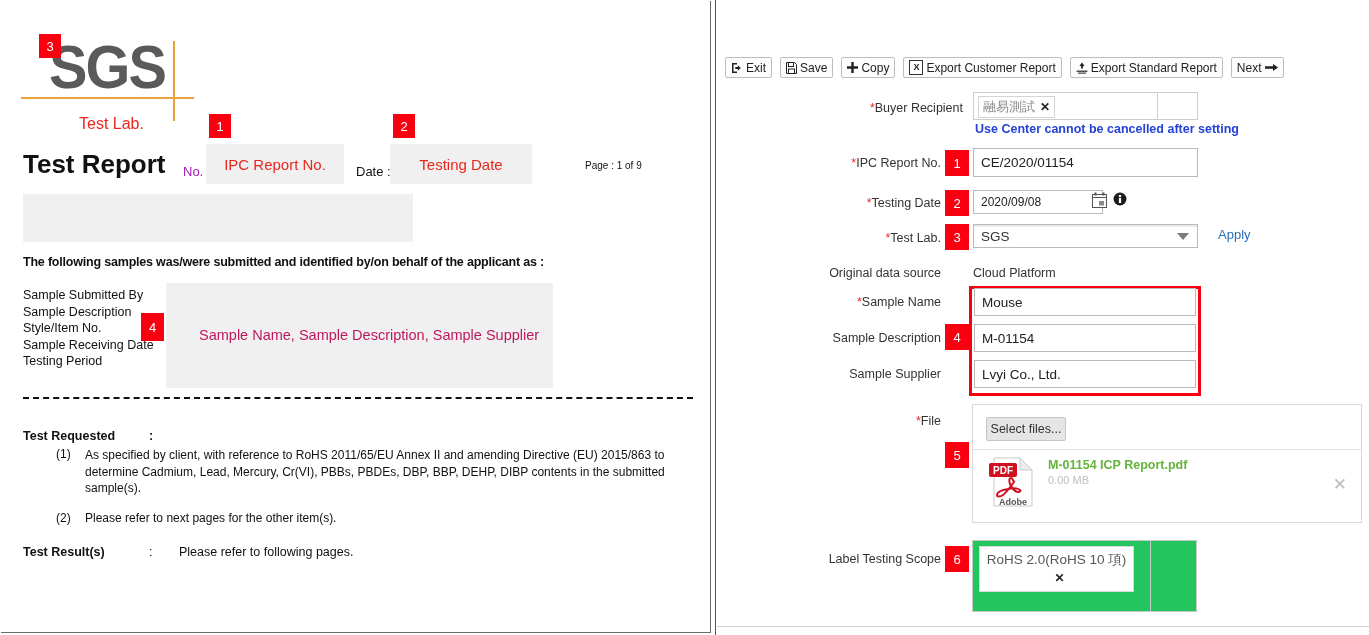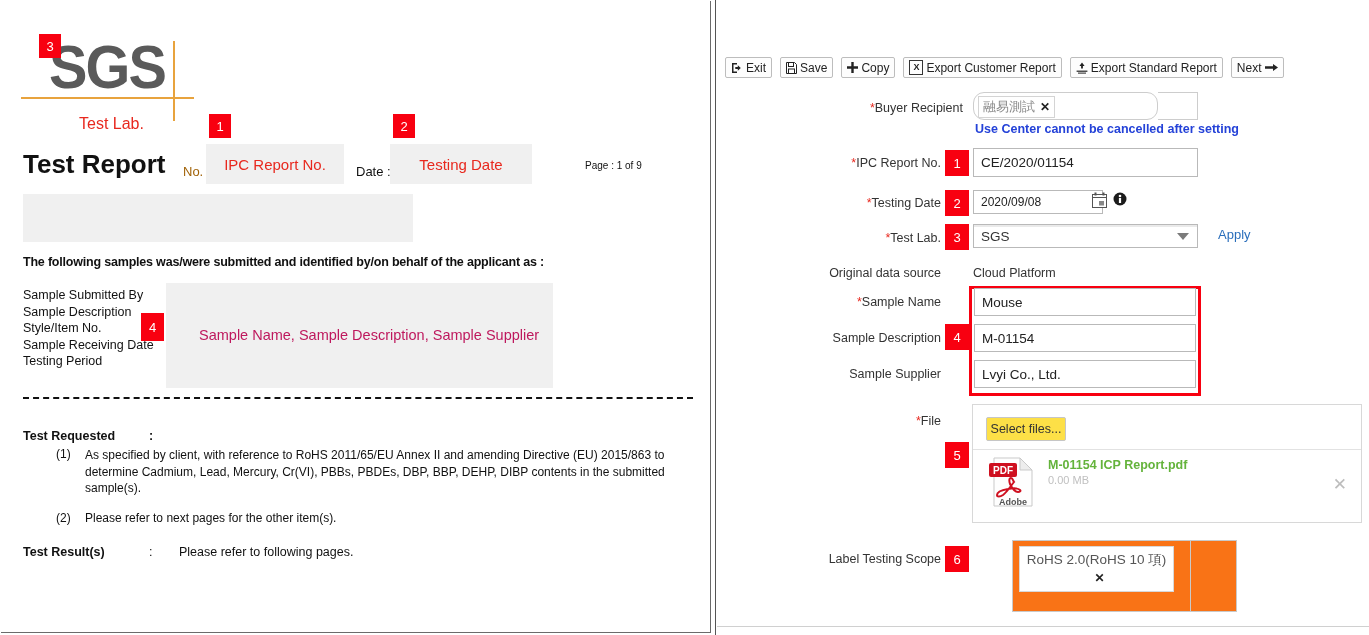--- a/index.html
+++ b/index.html
@@ -48,21 +48,21 @@
   #badge-doc-3{left:38px;top:33px;width:22px;height:24px;}
   #badge-doc-1{left:208px;top:113px;width:22px;height:24px;}
   #badge-doc-2{left:392px;top:113px;width:22px;height:24px;}
   #badge-doc-4{left:140px;top:312px;width:23px;height:28px;}
 
   .doc-title{
     position:absolute;left:22px;top:148px;
     font-size:26px;font-weight:bold;color:#111;
     font-family:"Liberation Sans", sans-serif;
   }
-  .doc-no-lbl{position:absolute;left:182px;top:163px;font-size:13px;color:#a16207;}
+  .doc-no-lbl{position:absolute;left:182px;top:163px;font-size:13px;color:#a21caf;}
   .doc-box-no{
     position:absolute;left:205px;top:143px;width:138px;height:40px;
     background:#f0f0f0;display:flex;align-items:center;justify-content:center;
   }
   .doc-box-no span{color:#e8281e;font-size:15px;}
   .doc-date-lbl{position:absolute;left:355px;top:163px;font-size:13px;color:#111;}
   .doc-box-date{
     position:absolute;left:389px;top:143px;width:142px;height:40px;
     background:#f0f0f0;display:flex;align-items:center;justify-content:center;
   }
@@ -171,32 +171,32 @@
   }
   .plain{font-size:12.5px;color:#333;}
   .redgroup{
     position:absolute;border:3px solid #f80010;box-sizing:border-box;
   }
   .filebox{
     position:absolute;border:1px solid #d8d8d8;box-sizing:border-box;background:#fff;
   }
   .selfiles{
     position:absolute;left:13px;top:12px;width:78px;height:22px;
-    border:1px solid #c6c6c6;background:#fde047;border-radius:2px;
+    border:1px solid #c6c6c6;background:#e5e5e5;border-radius:2px;
     display:flex;align-items:center;justify-content:center;font-size:12.5px;color:#333;
   }
   .filerow{
     position:absolute;left:0;top:44px;width:100%;height:70px;border-top:1px solid #e2e2e2;
   }
   .fname{position:absolute;left:75px;top:8px;font-size:12.5px;color:#64b33b;font-weight:bold;}
   .fsize{position:absolute;left:75px;top:24px;font-size:11px;color:#c0c0c0;}
   .fclose{position:absolute;right:14px;top:24px;font-size:17px;color:#bdbdbd;cursor:pointer;}
   .pdficon{position:absolute;left:13px;top:4px;width:52px;height:56px;}
   .scopebox{
-    position:absolute;border:1px solid #c9c9c9;box-sizing:border-box;background:#f97316;margin-left:40px;
+    position:absolute;border:1px solid #c9c9c9;box-sizing:border-box;background:#22c55e;
   }
   .scopechip{
     position:absolute;left:6px;top:5px;width:155px;min-height:40px;
     border:1px solid #d8d8d8;box-sizing:border-box;background:#fff;
     display:flex;flex-wrap:wrap;align-items:flex-start;justify-content:center;
     padding:3px 6px;font-size:13.5px;color:#555;text-align:center;line-height:19px;
   }
   .scopechip .x{color:#222;font-weight:bold;margin-left:6px;font-size:12px;}
   .scope-right-cell{
     position:absolute;right:0;top:0;bottom:0;width:45px;border-left:1px solid #c9c9c9;
@@ -323,21 +323,21 @@
       </span>
     </div>
   </div>
 
   <div class="frm">
 
     <div class="row" style="top:0px;height:50px;">
       <div class="lbl" style="right:406px;top:9px;">
         <span class="req">*</span><span>Buyer Recipient</span>
       </div>
-      <div class="chipbox" style="position:absolute;left:256px;top:0px;width:185px;height:28px;border-radius:11px;">
+      <div class="chipbox" style="position:absolute;left:256px;top:0px;width:185px;height:28px;">
         <span class="chip">
           <span>融易測試</span>
           <span class="x">✕</span>
         </span>
       </div>
       <div style="position:absolute;left:441px;top:0px;width:40px;height:28px;border:1px solid #cdcdcd;border-left:none;box-sizing:border-box;background:#fff;"></div>
       <div class="hintlink" style="position:absolute;left:258px;top:30px;">Use Center cannot be cancelled after setting</div>
     </div>
 
     <div class="row" style="top:56px;height:32px;">

